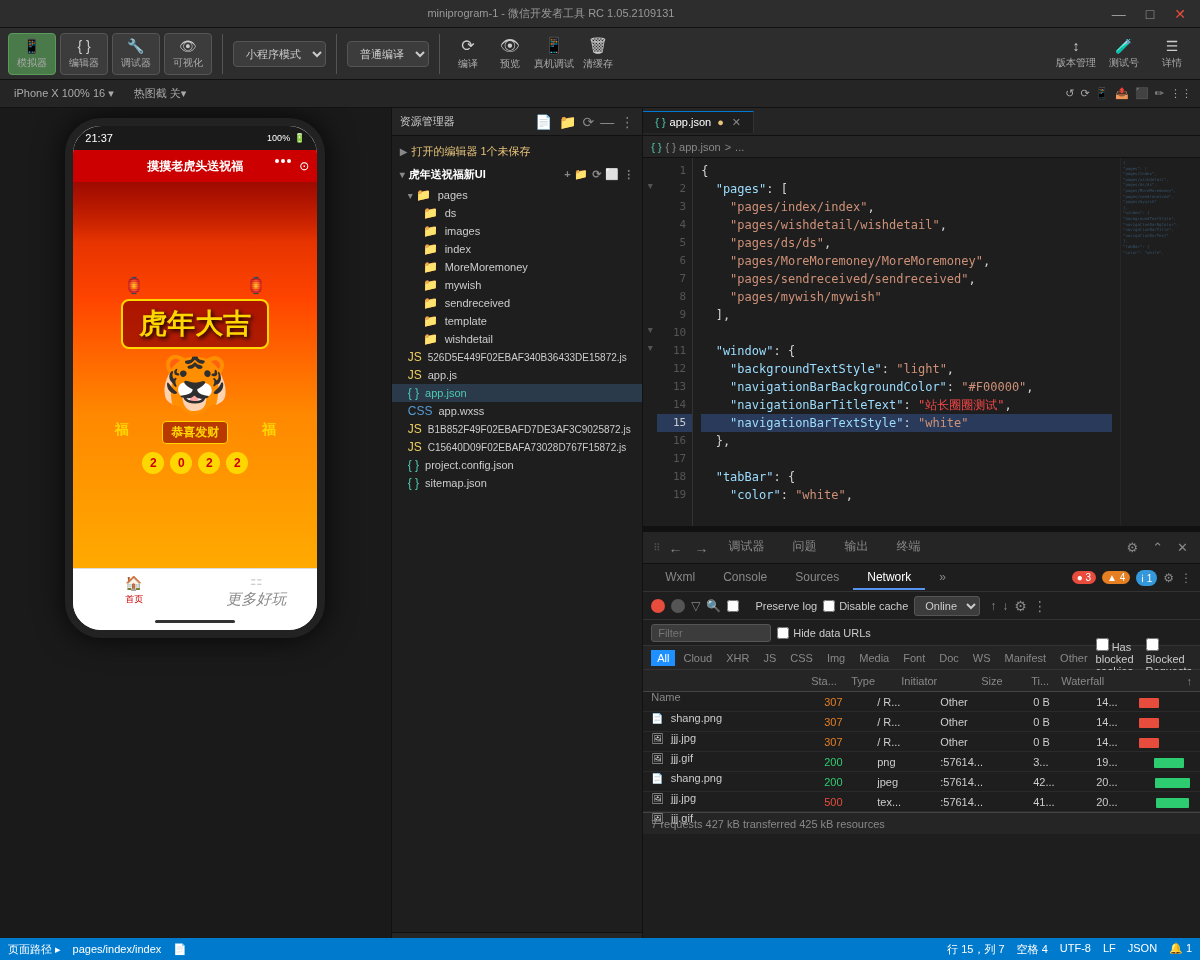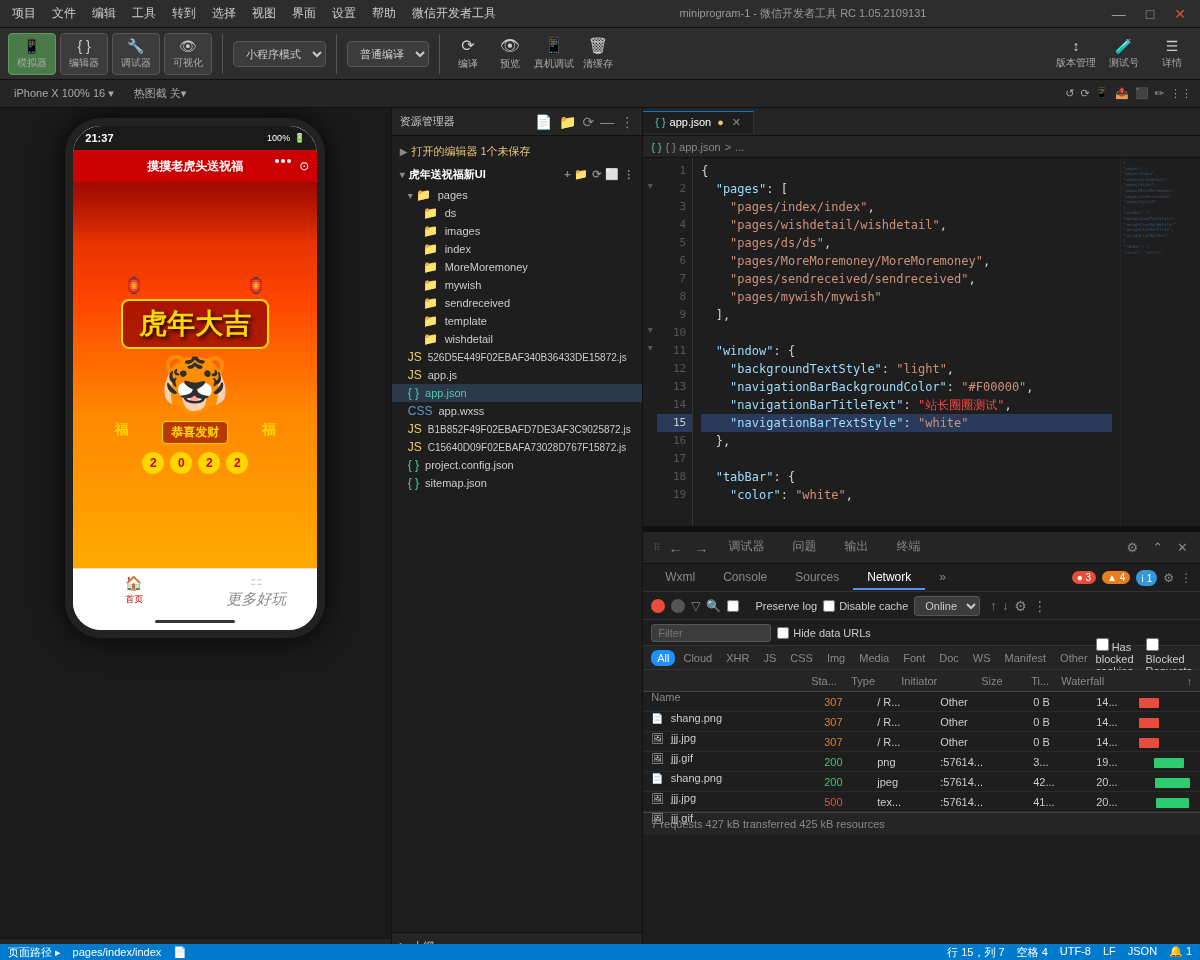--- a/index.html
+++ b/index.html
@@ -37,21 +37,21 @@
     
     .main { display: flex; height: calc(960px - 28px - 52px - 28px); }
 
     
     .simulator-panel { width: 405px; background: #1a1a1a; border-right: 1px solid #111; display: flex; flex-direction: column; }
     .sim-content { flex: 1; display: flex; justify-content: center; align-items: flex-start; padding: 10px; overflow: hidden; }
 
     
     .phone { width: 260px; height: 520px; background: #fff; border-radius: 36px; border: 8px solid #222; box-shadow: 0 0 30px rgba(0,0,0,0.8); overflow: hidden; position: relative; display: flex; flex-direction: column; }
     .phone-notch { height: 24px; background: #1a1a1a; display: flex; align-items: center; justify-content: space-between; padding: 0 12px; border-radius: 0; }
-    .phone-time { font-size: 11px; color: #fff; font-weight: bold; }
+    .phone-time { font-size: 11px; color: #fff; font-weight: normal; }
     .phone-status { display: flex; gap: 4px; align-items: center; font-size: 9px; color: #fff; }
     .phone-app-bar { height: 32px; background: #cc0000; display: flex; align-items: center; justify-content: center; position: relative; }
     .phone-app-title { color: #fff; font-size: 12px; font-weight: bold; }
     .phone-app-dots { position: absolute; right: 8px; display: flex; gap: 2px; }
     .dot { width: 4px; height: 4px; border-radius: 50%; background: #fff; }
     .phone-app-content { flex: 1; background: #cc0000; overflow: hidden; position: relative; }
     .phone-image-bg { width: 100%; height: 100%; background: linear-gradient(180deg, #cc2200 0%, #ff4400 30%, #ff8800 60%, #ffaa00 100%); display: flex; flex-direction: column; align-items: center; justify-content: center; position: relative; }
     .chinese-text-main { font-size: 32px; color: #FFD700; font-weight: 900; text-shadow: 2px 2px 4px #000; text-align: center; }
     .phone-tab-bar { height: 44px; background: #fff; border-top: 1px solid #ddd; display: flex; }
     .phone-tab { flex: 1; display: flex; flex-direction: column; align-items: center; justify-content: center; gap: 2px; font-size: 9px; cursor: pointer; }
@@ -118,21 +118,21 @@
     .net-disable { display: flex; align-items: center; gap: 4px; font-size: 11px; color: #ccc; }
     .net-throttle { background: #3c3c3c; border: 1px solid #555; color: #ccc; font-size: 11px; padding: 2px 6px; border-radius: 3px; cursor: pointer; }
 
     
     .net-filter-row { height: 26px; background: #1e1e1e; display: flex; align-items: center; padding: 0 8px; gap: 6px; border-bottom: 1px solid #333; }
     .net-filter-input { background: #3c3c3c; border: 1px solid #555; color: #ccc; font-size: 11px; padding: 2px 6px; border-radius: 3px; width: 120px; }
     .net-hide-data { display: flex; align-items: center; gap: 4px; font-size: 11px; color: #ccc; }
 
     
     .net-type-row { height: 24px; background: #252525; display: flex; align-items: center; padding: 0 8px; gap: 2px; border-bottom: 1px solid #333; }
-    .net-type-btn { padding: 2px 6px; font-size: 11px; color: #888; cursor: pointer; border-radius: 7px; }
+    .net-type-btn { padding: 2px 6px; font-size: 11px; color: #888; cursor: pointer; border-radius: 0; }
     .net-type-btn.active { background: #1e90ff; color: #fff; }
     .net-blocked { display: flex; align-items: center; gap: 4px; font-size: 11px; color: #ccc; margin-left: auto; }
 
     
     .net-timeline { height: 40px; background: #1e1e1e; border-bottom: 1px solid #333; position: relative; padding: 4px 0; }
     .timeline-labels { display: flex; padding: 0 8px; justify-content: space-between; font-size: 10px; color: #666; }
     .timeline-bar-container { padding: 0 8px; position: relative; height: 20px; }
     .timeline-bar { position: absolute; height: 8px; top: 4px; border-radius: 2px; }
     .tl-green { background: #2ecc71; }
     .tl-blue { background: #3498db; }
@@ -149,40 +149,27 @@
     .net-col-time { width: 30px; }
     .net-col-waterfall { flex: 1; }
     .net-row { height: 20px; display: flex; align-items: center; padding: 0 8px; font-size: 11px; color: #ccc; border-bottom: 1px solid #2a2a2a; cursor: pointer; gap: 13px; }
     .net-row-icon { font-size: 10px; margin-right: 4px; }
     .net-summary { height: 22px; background: #252525; display: flex; align-items: center; padding: 0 8px; font-size: 11px; color: #888; border-top: 1px solid #444; }
     .net-wf-bar { height: 10px; border-radius: 1px; display: inline-block; vertical-align: middle; }
     .wf-red { background: #e74c3c; }
     .wf-green { background: #2ecc71; }
 
     
-    .status-bar { height: 16px; background: #007acc; display: flex; align-items: center; padding: 0 8px; gap: 12px; font-size: 11px; color: #fff; position: absolute; bottom: 0; left: 0; right: 0; }
+    .status-bar { height: 22px; background: #007acc; display: flex; align-items: center; padding: 0 8px; gap: 12px; font-size: 11px; color: #fff; position: absolute; bottom: 0; left: 0; right: 0; }
     .status-right { margin-left: auto; display: flex; gap: 12px; }
   </style>
 </head>
 <body>
 
 <div class="title-bar">
-  <div class="title-bar-menu">
-    <span>项目</span>
-    <span>文件</span>
-    <span>编辑</span>
-    <span>工具</span>
-    <span>转到</span>
-    <span>选择</span>
-    <span>视图</span>
-    <span>界面</span>
-    <span>设置</span>
-    <span>帮助</span>
-    <span>微信开发者工具</span>
-  </div>
   <div class="title-bar-title">miniprogram-1 - 微信开发者工具 RC 1.05.2109131</div>
   <div class="title-bar-controls">
     <span>—</span>
     <span>□</span>
     <span style="color:#e74c3c">✕</span>
   </div>
 </div>
 
 <div class="toolbar">
   <div style="display:flex; gap:4px; align-items:center;">

